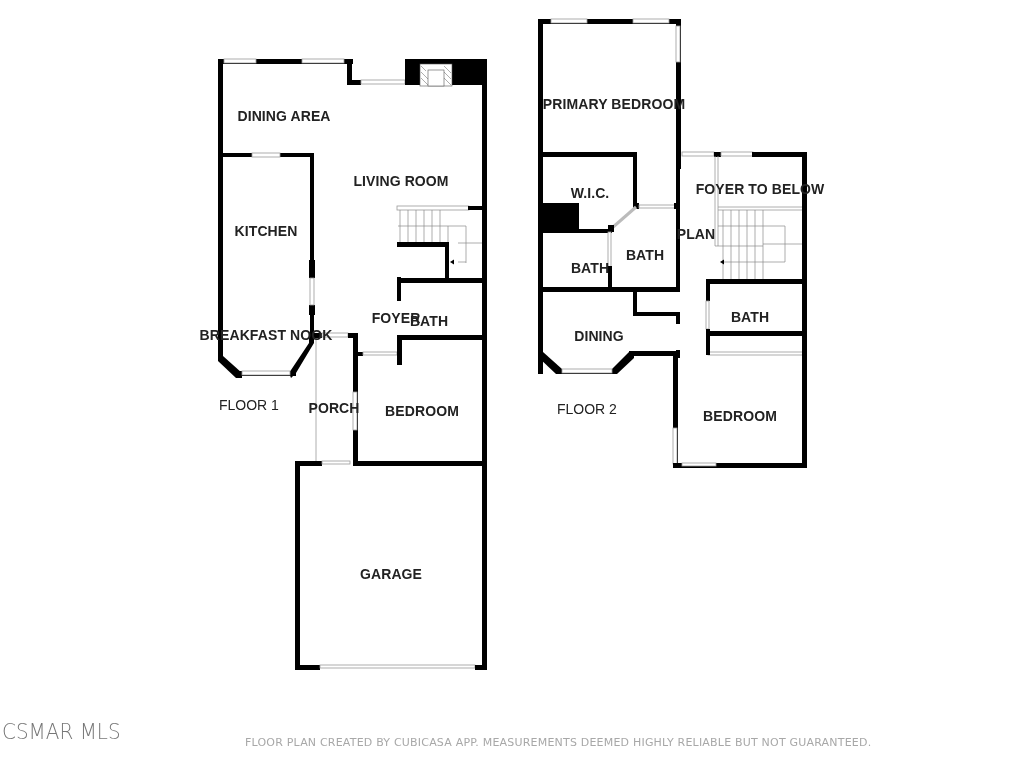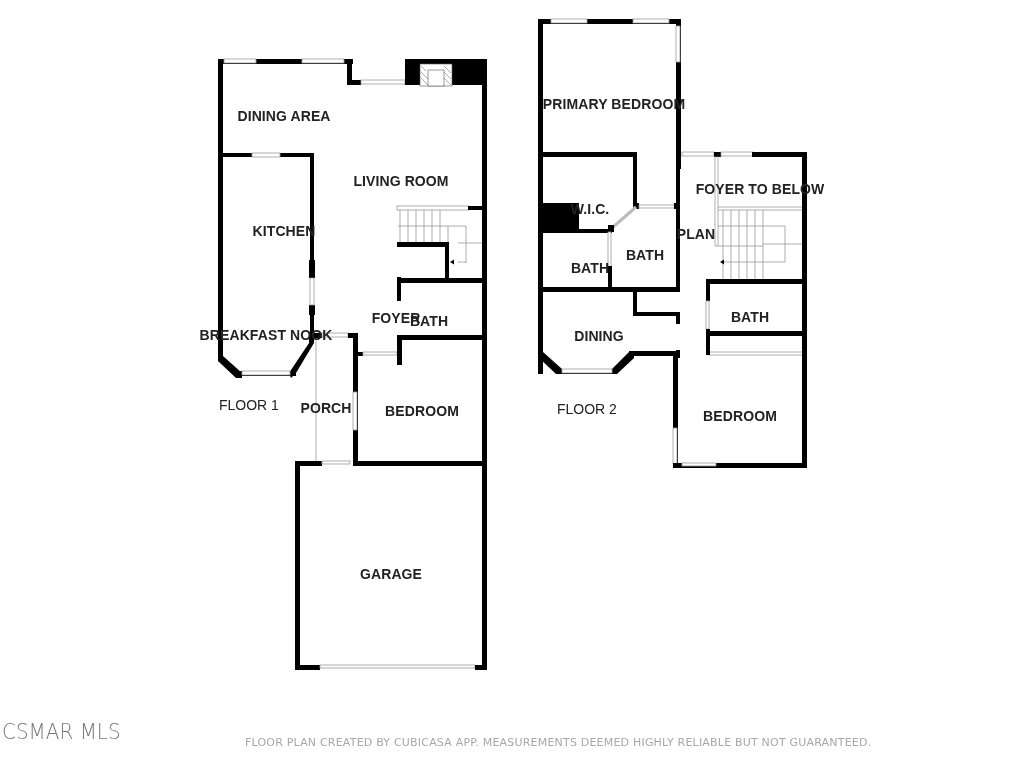--- a/index.html
+++ b/index.html
@@ -178,31 +178,31 @@
     <rect class="wall" x="706" y="279" width="101" height="5"></rect>
     <rect class="wall" x="706" y="279" width="4" height="22"></rect>
     <rect class="win" x="706" y="301" width="3" height="28"></rect>
     <rect class="wall" x="706" y="329" width="4" height="26"></rect>
     <rect class="wall" x="706" y="331" width="101" height="5"></rect>
   </g>
 </svg>
 
 <div class="label" style="left:284px;top:116px;">DINING AREA</div>
 <div class="label" style="left:401px;top:181px;">LIVING ROOM</div>
-<div class="label" style="left:272px;top:231px;padding-left:24px;">KITCHEN</div>
+<div class="label" style="left:254px;top:231px;padding-left:24px;">KITCHEN</div>
 <div class="label" style="left:266px;top:335px;">BREAKFAST NOOK</div>
 <div class="label" style="left:368px;top:318px;margin-left:28px;">FOYER</div>
 <div class="label" style="left:429px;top:321px;">BATH</div>
-<div class="label" style="left:326px;top:408px;">PORCH</div>
+<div class="label" style="left:334px;top:408px;">PORCH</div>
 <div class="label" style="left:422px;top:411px;">BEDROOM</div>
 <div class="label" style="left:391px;top:574px;">GARAGE</div>
 <div class="floor-label" style="left:219px;top:397px;">FLOOR 1</div>
 
 <div class="label" style="left:614px;top:104px;">PRIMARY BEDROOM</div>
-<div class="label" style="left:590px;top:193px;margin-top:16px;">W.I.C.</div>
+<div class="label" style="left:590px;top:193px;">W.I.C.</div>
 <div class="label" style="left:645px;top:255px;">BATH</div>
 <div class="label" style="left:590px;top:268px;">BATH</div>
 <div class="label" style="left:696px;top:234px;">PLAN</div>
 <div class="label" style="left:760px;top:189px;">FOYER TO BELOW</div>
 <div class="label" style="left:599px;top:336px;">DINING</div>
 <div class="label" style="left:750px;top:317px;">BATH</div>
 <div class="label" style="left:740px;top:416px;">BEDROOM</div>
 <div class="floor-label" style="left:557px;top:401px;">FLOOR 2</div>
 
 <div class="logo">CSMAR MLS</div>

